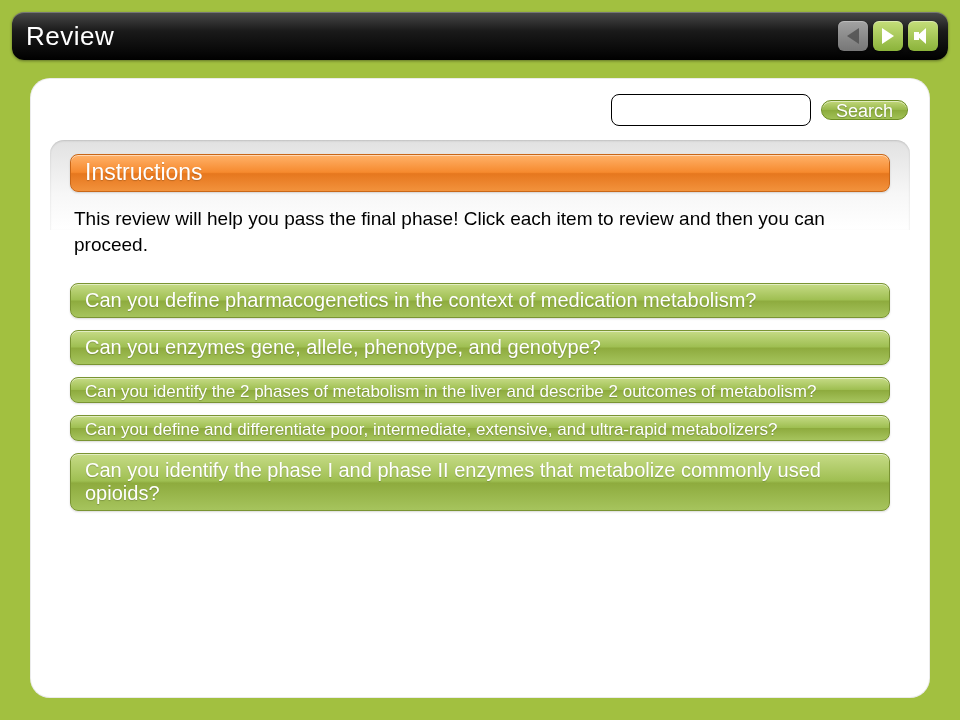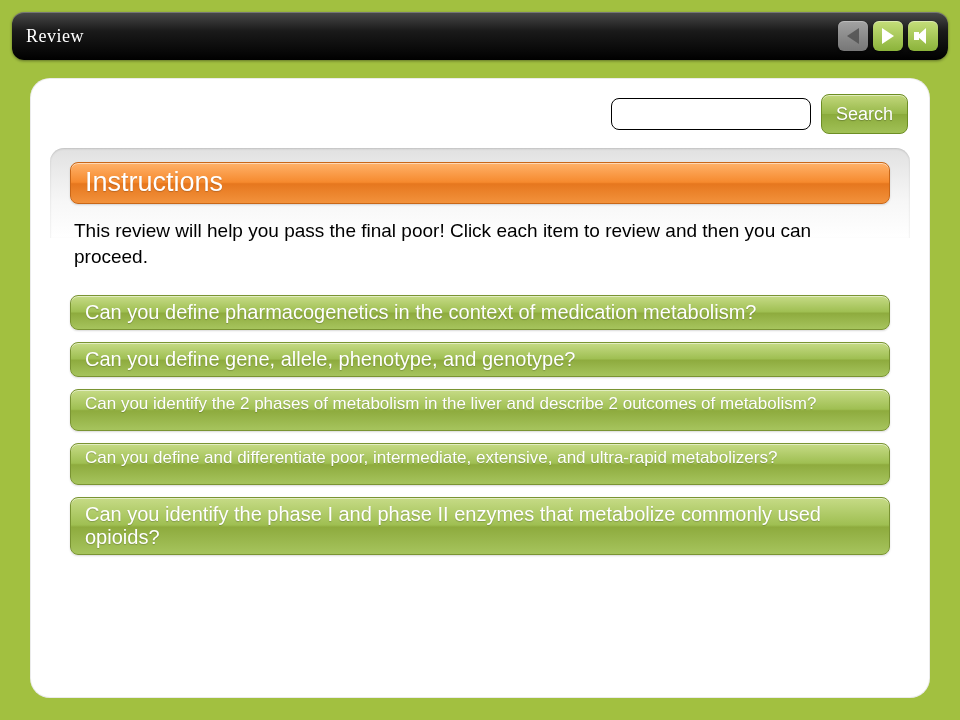--- a/index.html
+++ b/index.html
@@ -15,25 +15,24 @@
     height: 48px;
     border-radius: 12px;
     background: linear-gradient(to bottom, #4a4a4a 0%, #1a1a1a 40%, #000000 100%);
     box-shadow: 0 1px 3px rgba(0,0,0,0.4), inset 0 1px 0 rgba(255,255,255,0.25);
     display: flex;
     align-items: center;
     padding: 0 10px 0 14px;
   }
   .header-title {
     color: #fff;
-    font-size: 18px;
+    font-size: 26px;
     font-weight: 400;
     letter-spacing: 0.5px;
     flex: 1;
-    font-family: Liberation Serif, serif;
   }
   .nav-btn {
     width: 30px; height: 30px;
     margin-left: 5px;
     border-radius: 6px;
     display: inline-flex;
     align-items: center;
     justify-content: center;
     box-shadow: inset 0 1px 0 rgba(255,255,255,0.4), 0 1px 2px rgba(0,0,0,0.5);
   }
@@ -88,23 +87,23 @@
   }
   .search-input {
     width: 200px; height: 32px;
     border: 1px solid #000;
     border-radius: 8px;
     padding: 0 10px;
     font-size: 15px;
     outline: none;
   }
   .search-btn {
-    height: 40px;
+    height: 20px;
     padding: 0 14px;
-    border-radius: 8px;
+    border-radius: 16px;
     border: 1px solid #6d8e24;
     background: linear-gradient(to bottom, #c2d77b 0%, #97b84a 50%, #8bab3c 51%, #a1c156 100%);
     color: #fff;
     font-size: 18px;
     font-weight: 400;
     cursor: pointer;
     box-shadow: inset 0 1px 0 rgba(255,255,255,0.5);
     text-shadow: 0 1px 1px rgba(0,0,0,0.25);
   }
 
@@ -132,38 +131,38 @@
     color: #fff;
     padding: 4px 14px 5px 14px;
     margin-bottom: 12px;
     box-shadow: inset 0 1px 0 rgba(255,255,255,0.5), 0 1px 2px rgba(0,0,0,0.15);
     border: 1px solid rgba(0,0,0,0.12);
     text-shadow: 0 1px 1px rgba(0,0,0,0.2);
     cursor: default;
   }
   .bar.orange {
     background: linear-gradient(to bottom, #ffb26a 0%, #f68a2e 48%, #e6771e 52%, #f2923c 100%);
-    font-size: 27px;
+    font-size: 23px;
     border-color: #c96718;
   }
   .instr-body {
     color: #000;
     font-size: 19px;
     line-height: 1.35;
     padding: 2px 4px 0 4px;
     margin-bottom: 26px;
     max-width: 760px;
   }
   .bar.green {
     background: linear-gradient(to bottom, #c6db86 0%, #9fbf52 48%, #8eab3e 52%, #a6c45d 100%);
     border-color: #7a9433;
     cursor: pointer;
   }
   .bar.green.lg { font-size: 20px; margin-bottom: 12px; padding-top:5px; }
-  .bar.green.sm { font-size: 17px; margin-bottom: 12px; padding-top:4px; padding-bottom:16px;}
+  .bar.green.sm { font-size: 17px; margin-bottom: 12px; padding-top:4px; padding-bottom:0;}
 </style>
 </head>
 <body>
 
 <div class="header-bar">
   <div class="header-title">Review</div>
   <div class="nav-btn disabled">
     <span class="tri-left"></span>
   </div>
   <div class="nav-btn enabled">
@@ -181,24 +180,24 @@
 
   <div class="search-row">
     <input class="search-input" type="text" placeholder="" style="">
     <button class="search-btn">Search</button>
   </div>
 
   <div class="inner-card">
 
     <div class="bar orange">Instructions</div>
 
-    <div class="instr-body">This review will help you pass the final poor! Click each item to review and then you can proceed.</div>
+    <div class="instr-body">This review will help you pass the final phase! Click each item to review and then you can proceed.</div>
 
     <div id="items-container">
         <div class="bar green lg">Can you define pharmacogenetics in the context of medication metabolism?</div>
-        <div class="bar green lg">Can you define gene, allele, phenotype, and genotype?</div>
+        <div class="bar green lg">Can you enzymes gene, allele, phenotype, and genotype?</div>
         <div class="bar green sm">Can you identify the 2 phases of metabolism in the liver and describe 2 outcomes of metabolism?</div>
         <div class="bar green sm">Can you define and differentiate poor, intermediate, extensive, and ultra-rapid metabolizers?</div>
         <div class="bar green lg">Can you identify the phase I and phase II enzymes that metabolize commonly used opioids?</div>
       </div>
 
   </div>
 </div>
 
 </body></html>

